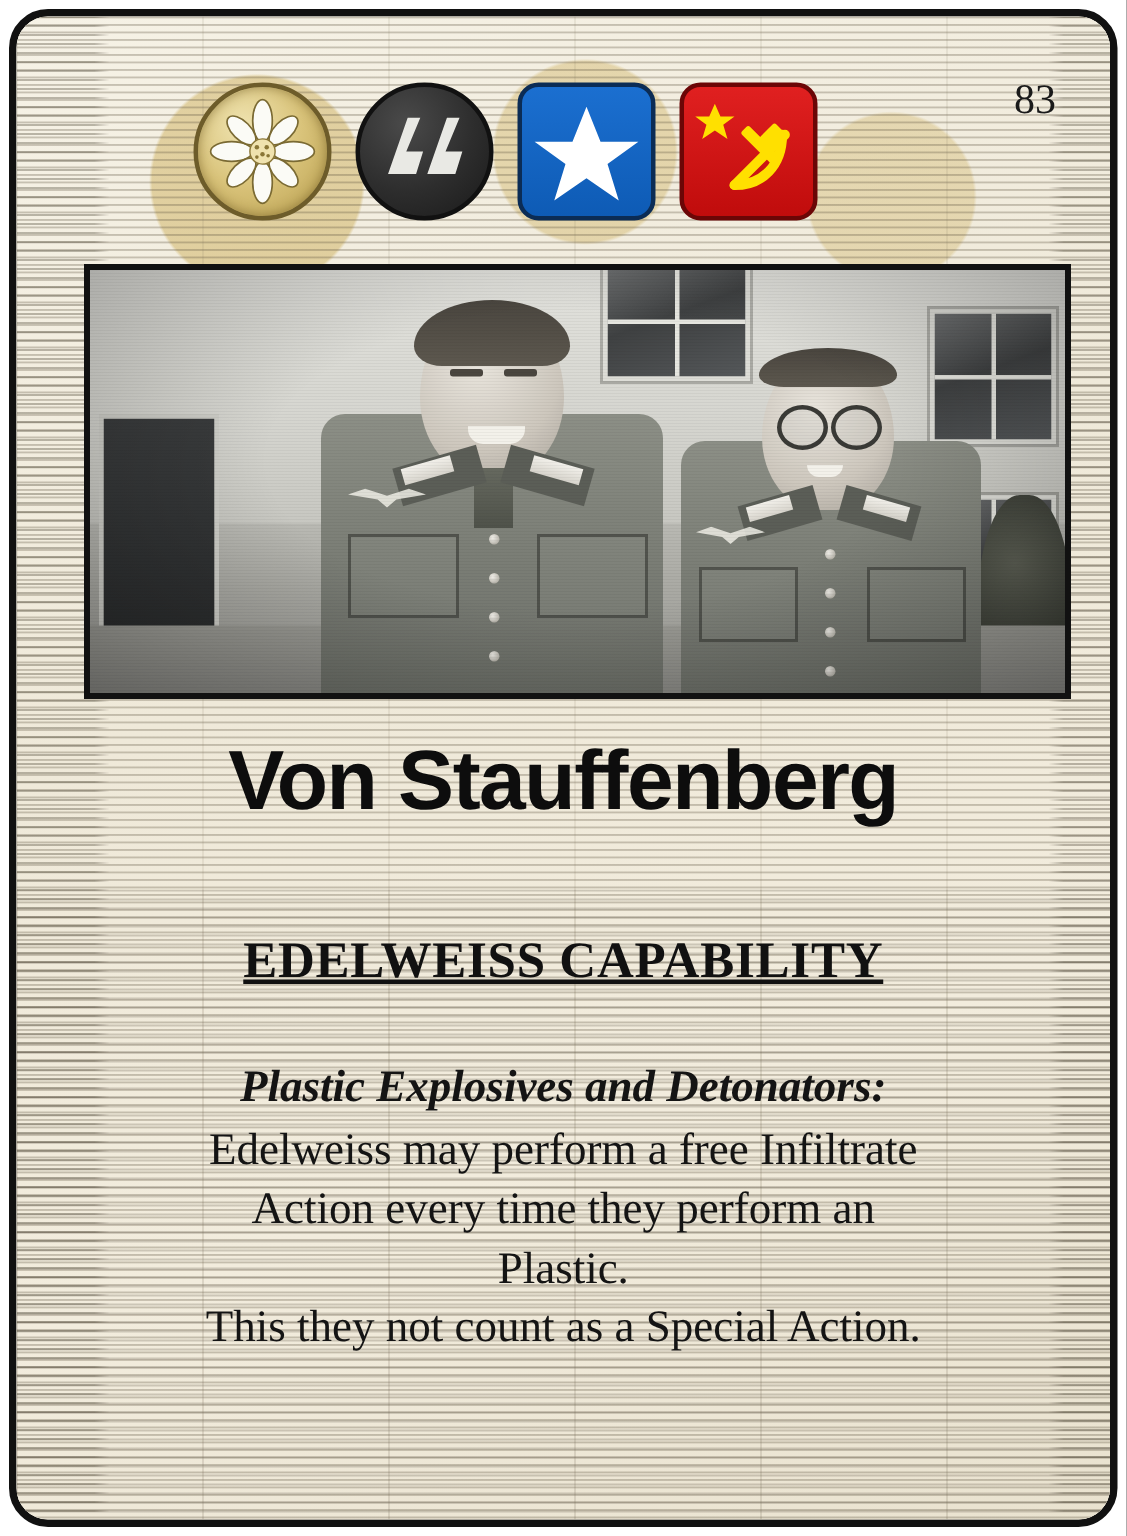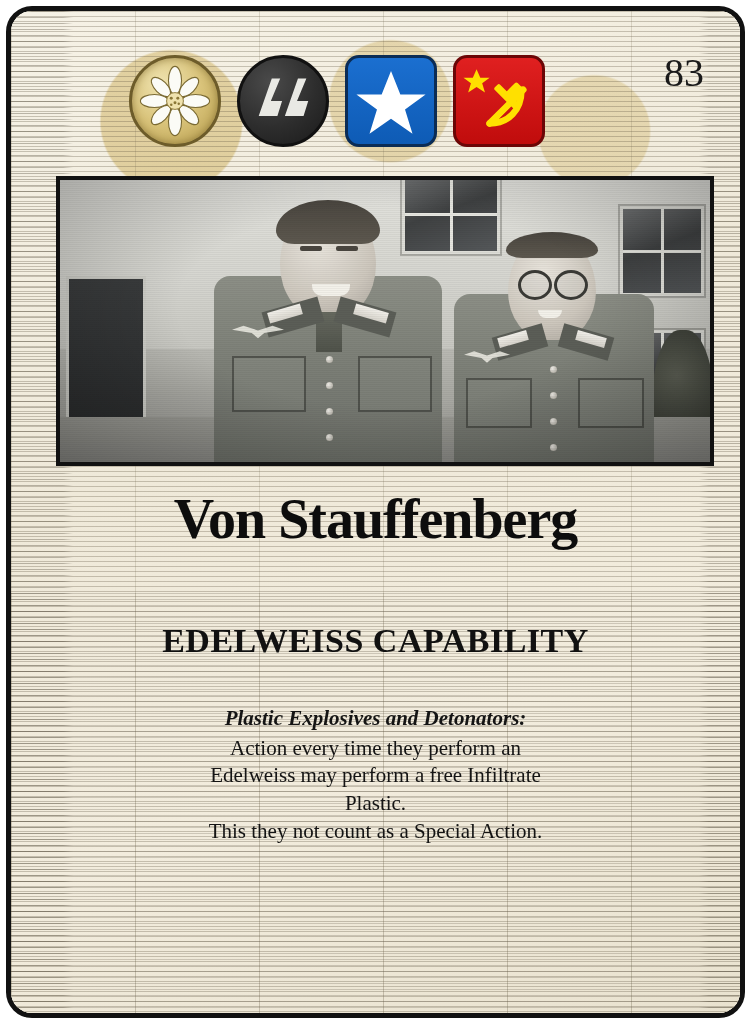--- a/index.html
+++ b/index.html
@@ -136,21 +136,21 @@
     border: 3px solid #6b0606;
   }
   .icon svg { position: absolute; inset: 0; width: 100%; height: 100%; }
 
   
   .card-number {
     position: absolute;
     right: 36px;
     top: 42px;
     font-family: "Liberation Serif", serif;
-    font-size: 40px;
+    font-size: 28px;
     color: #1a1a1a;
     line-height: 1;
   }
 
   
   .photo-frame {
     position: absolute;
     left: 45px;
     top: 165px;
     width: 658px;
@@ -282,45 +282,46 @@
     position: absolute; inset: 0;
     background: radial-gradient(ellipse at 50% 45%, rgba(0,0,0,0) 45%, rgba(0,0,0,0.28) 100%);
   }
 
   
   .card-title {
     position: absolute;
     left: 0; right: 0;
     top: 476px;
     text-align: center;
-    font-family: Liberation Serif, serif;
+    font-family: Liberation Sans, sans-serif;
     font-weight: bold;
     font-size: 56px;
     letter-spacing: -1px;
     color: #0d0d0d;
   }
   .capability {
     position: absolute;
     left: 0; right: 0;
     top: 611px;
     text-align: center;
     font-family: "Liberation Serif", serif;
     font-weight: bold;
     font-size: 34px;
     letter-spacing: 0.5px;
     color: #111;
+    text-decoration: underline;
   }
   .ability {
     position: absolute;
     left: 62px;
     right: 62px;
     top: 694px;
     text-align: center;
     font-family: "Liberation Serif", serif;
-    font-size: 21px;
+    font-size: 30px;
     line-height: 1.32;
     color: #141414;
   }
   .ability .lead {
     font-weight: bold;
     font-style: italic;
     display: block;
     margin-bottom: 2px;
   }
   .ability .line { display: block; }
@@ -463,20 +464,20 @@
         <div class="photo-vig"></div>
       </div>
     </div>
 
     <div class="card-title">Von Stauffenberg</div>
 
     <div class="capability">EDELWEISS CAPABILITY</div>
 
     <div class="ability">
       <span class="lead">Plastic Explosives and Detonators:</span>
+      <span class="line">Edelweiss may perform a free Infiltrate</span>
       <span class="line">Action every time they perform an</span>
-      <span class="line">Edelweiss may perform a free Infiltrate</span>
       <span class="line">Plastic.</span>
       <span class="line">This they not count as a Special Action.</span>
     </div>
 
   </div>
 </div>
 
 </body></html>

